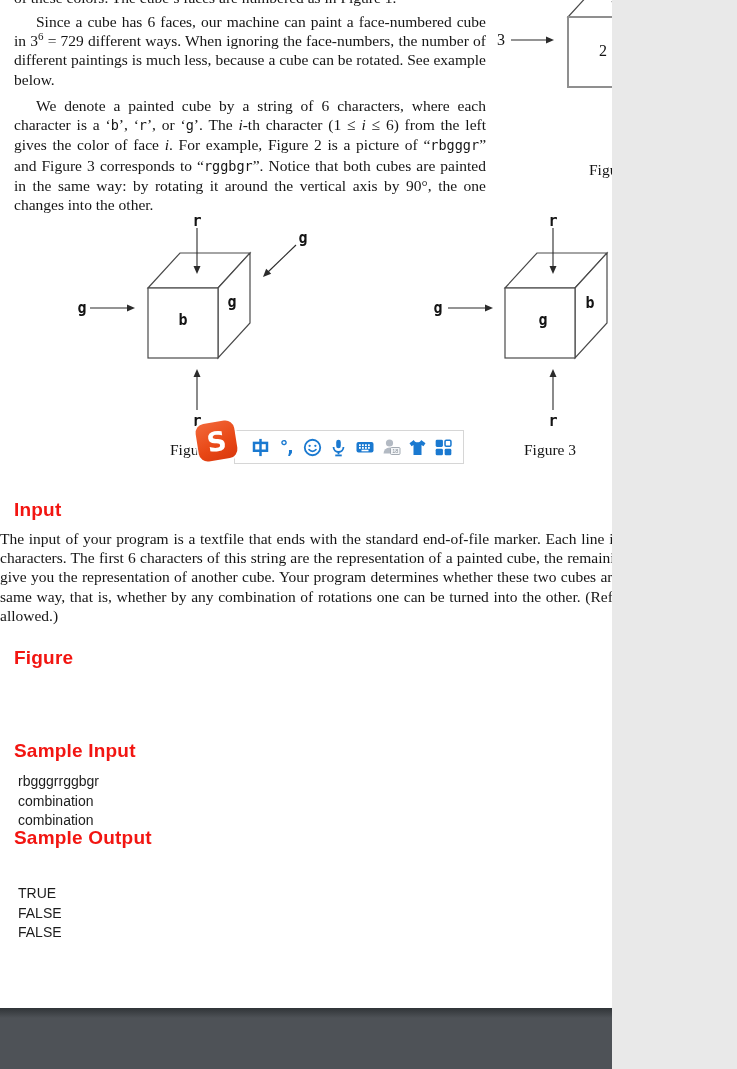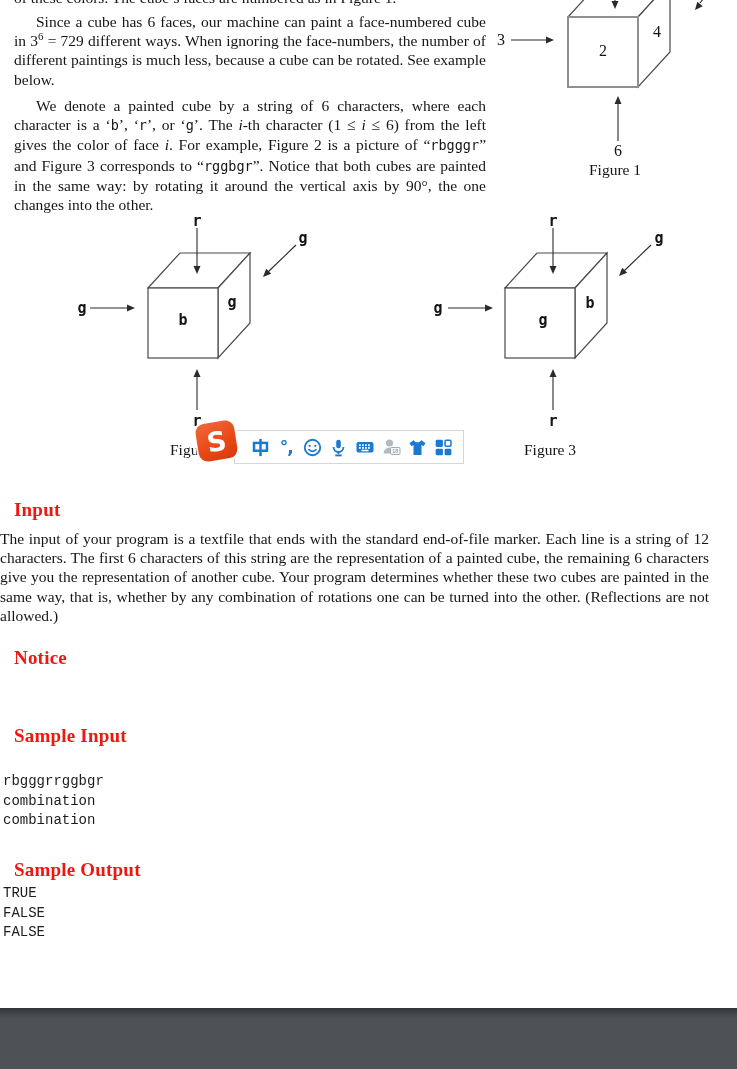--- a/index.html
+++ b/index.html
@@ -1,29 +1,29 @@
 <!DOCTYPE html>
 <html style="--heading-red: #f21511; --ime-blue: #1a79d0; --logo-orange: #ea4e1c; --footer-gray: #4e5257; --text: #151515;"><head>
 <meta charset="utf-8">
 <style>
   html,body { margin:0; padding:0; background:#e9e9e9; }
-  .page { position:relative; width:737px; height:1069px; background:#ffffff; overflow:hidden;
+  .page { position:relative; width:612px; height:1069px; background:#ffffff; overflow:hidden;
           font-family:"Liberation Serif","DejaVu Serif",serif; }
 
   .serif { font-family:"Liberation Serif","DejaVu Serif",serif; color:var(--text,#151515); }
   .para  { position:absolute; margin:0; font-size:15.5px; line-height:19.2px; text-align:justify; }
   .col1  { left:14px; width:472px; }
   .indent{ text-indent:22px; }
   .full  { left:0; width:709px; }
   .clip-line { position:absolute; left:14px; top:-11px; font-size:15.5px; white-space:nowrap; }
 
-  .hd { position:absolute; left:14px; margin:0; font-family:Liberation Serif, serif;
+  .hd { position:absolute; left:14px; margin:0; font-family:Liberation Sans, sans-serif;
         font-size:19px; font-weight:bold; color:var(--heading-red,#f21511); line-height:1; letter-spacing:.2px; }
 
-  .mono { position:absolute; left:3px; font-family:Liberation Mono, monospace;
+  .mono { position:absolute; left:18px; font-family:Liberation Sans, sans-serif;
           font-size:14px; line-height:19.5px; color:#1c1c1c; }
 
   .seg-tt  { font-family:"DejaVu Sans Mono","Liberation Mono",monospace; font-size:13.5px; }
   .seg-sup { vertical-align:super; font-size:11px; line-height:0; }
   .seg-it  { font-style:italic; }
 
   
   .fig { position:absolute; overflow:hidden; }
   .fig line      { stroke:#2b2b2b; stroke-width:1.1; }
   .fig .head     { fill:#2b2b2b; stroke:none; }
@@ -220,30 +220,30 @@
       </svg>
     </button>
   </div>
   <div class="ime-logo">
     <span>S</span>
   </div>
 
   <h2 class="hd" style="top:500px">Input</h2>
   <p class="serif para full" style="top:529px">The input of your program is a textfile that ends with the standard end-of-file marker. Each line is a string of 12 characters. The first 6 characters of this string are the representation of a painted cube, the remaining 6 characters give you the representation of another cube. Your program determines whether these two cubes are painted in the same way, that is, whether by any combination of rotations one can be turned into the other. (Reflections are not allowed.)</p>
 
-  <h2 class="hd" style="top:648px">Notice</h2>
-
-  <h2 class="hd" style="top:726px">Sample Input</h2>
+  <h2 class="hd" style="top:648px">Figure</h2>
+
+  <h2 class="hd" style="top:741px">Sample Input</h2>
   <div class="mono" style="top:772px">
     <div>rbgggrrggbgr</div>
     <div>combination</div>
     <div>combination</div>
   </div>
 
-  <h2 class="hd" style="top:860px">Sample Output</h2>
+  <h2 class="hd" style="top:828px">Sample Output</h2>
   <div class="mono" style="top:884px">
     <div>TRUE</div>
     <div>FALSE</div>
     <div>FALSE</div>
   </div>
 
   <div class="footer"></div>
 
 </div>
 

